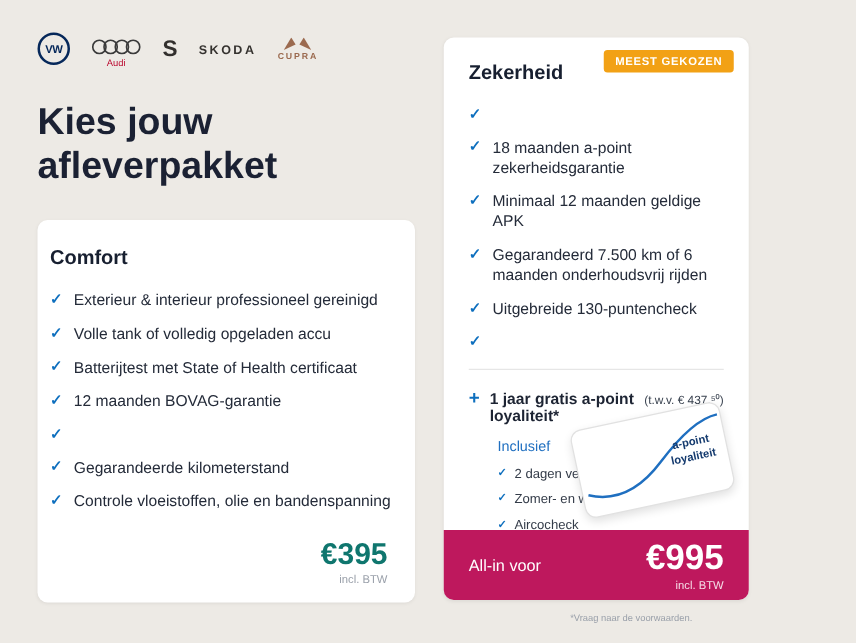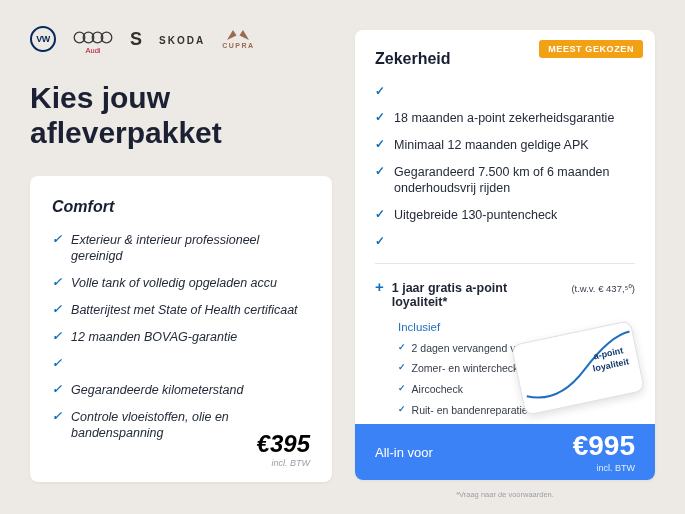--- a/index.html
+++ b/index.html
@@ -41,26 +41,26 @@
     position:absolute; background:#fff; border-radius:8px;
     box-shadow:0 1px 3px rgba(0,0,0,0.06);
   }
   .card h2 { margin:0 0 16px; font-size:16px; font-weight:700; color:#171f30; }
 
   .features { list-style:none; margin:0; padding:0; }
   .features li { display:flex; gap:9px; font-size:12.5px; line-height:1.28; margin-bottom:11px; color:#242b39; }
   .check { color:#0e6fbe; font-weight:700; font-size:12px; flex:0 0 auto; }
   .bold { font-weight:700; }
 
-  .comfort-card { left:30px; top:176px; width:302px; height:306px; padding:22px 22px;font-style:italic; }
+  .comfort-card { left:30px; top:176px; width:302px; height:306px; padding:22px 10px; }
   .price-block { position:absolute; right:22px; bottom:14px; text-align:right; }
-  .price { font-size:24px; font-weight:700; color:#000000; line-height:1;margin-left:48px; }
+  .price { font-size:24px; font-weight:700; color:#0f766e; line-height:1;margin-left:48px; }
   .price-note { font-size:9px; color:#9aa0aa; margin-top:2px; }
 
-  .zekerheid-card { left:355px; top:30px; width:300px; height:450px; padding:20px 20px; }
+  .zekerheid-card { left:355px; top:30px; width:244px; height:450px; padding:20px 20px; }
   .badge {
     position:absolute; top:10px; right:12px;
     background:#f2a115; color:#fff;
     font-size:9px; font-weight:700; letter-spacing:0.6px;
     padding:4px 9px; border-radius:3px;
   }
   .divider { border:none; border-top:1px solid #e6e6e6; margin:13px 0 14px; }
 
   .bonus-row { display:flex; align-items:baseline; gap:8px; font-size:12.5px; }
   .plus { color:#0e6fbe; font-weight:700; font-size:15px; }
@@ -82,21 +82,21 @@
   }
   .loyalty-text {
     position:absolute; right:9px; top:22px;
     font-size:9px; font-weight:700; color:#143a6e;
     text-align:center; line-height:1.3;
   }
   .loyalty-swoosh { position:absolute; left:0; top:0; }
 
   .zfooter {
     position:absolute; left:0; right:0; bottom:0; height:56px;
-    background:#3b82f6; border-radius:0 0 8px 8px;
+    background:#be185d; border-radius:0 0 8px 8px;
     display:flex; align-items:center; justify-content:space-between;
     padding:0 20px;
   }
   .allin { color:#fff; font-size:13px; }
   .zprice-block { text-align:right; color:#fff; }
   .zprice { font-size:28px; font-weight:700; line-height:1; }
   .zprice-note { font-size:9px; opacity:0.85; margin-top:3px; }
 
   .footnote {
     position:absolute; left:355px; top:490px; width:300px;

